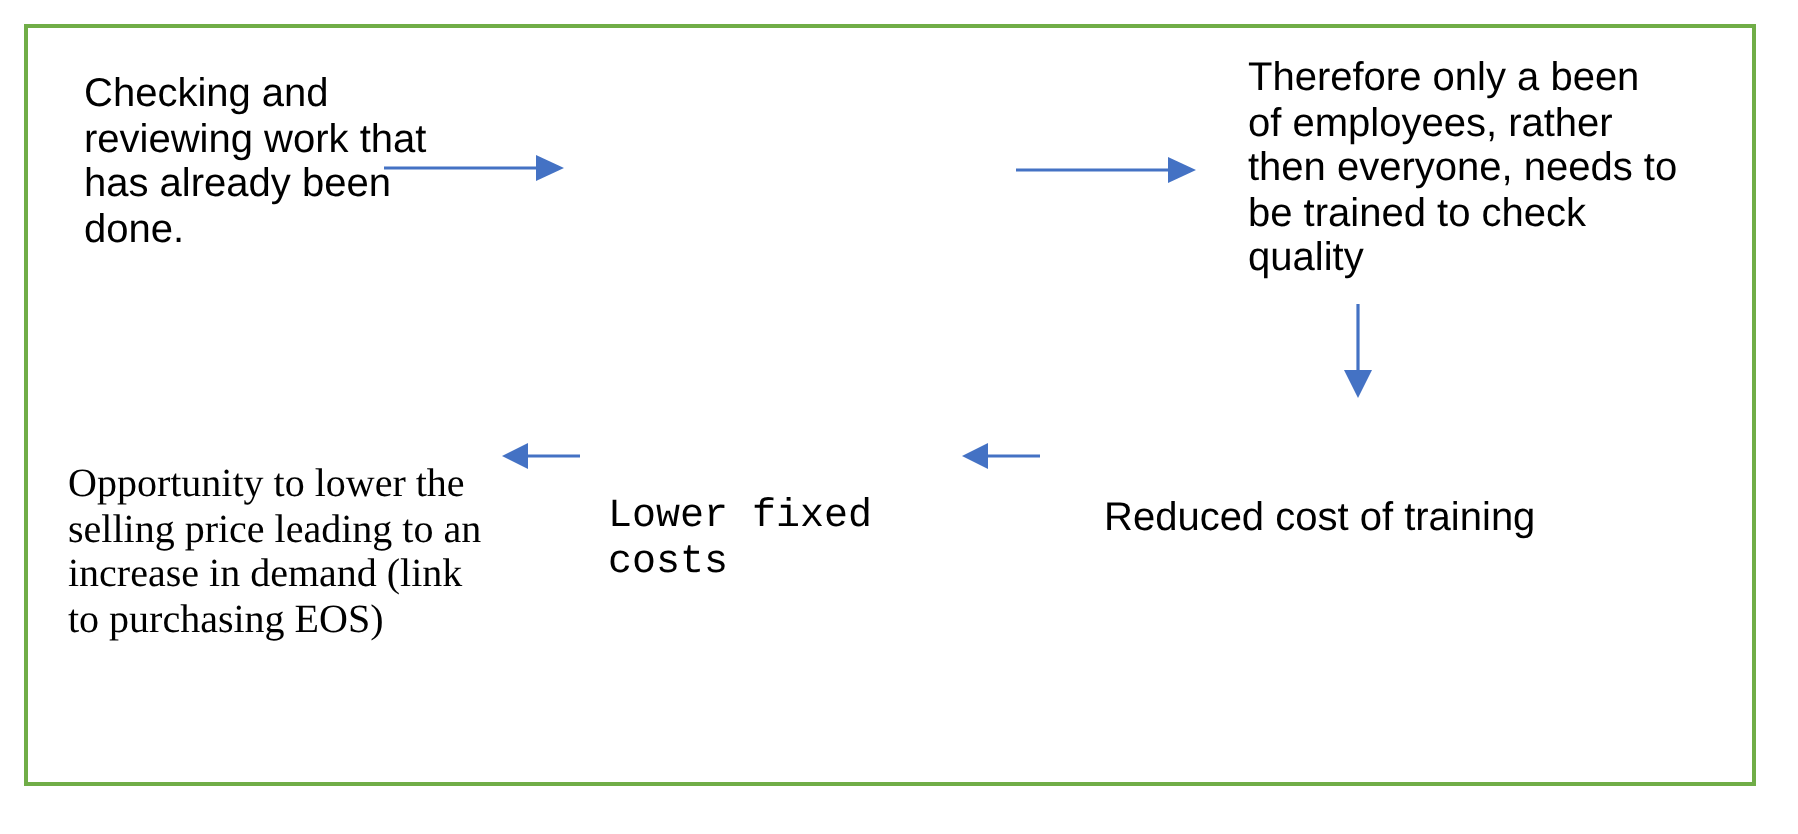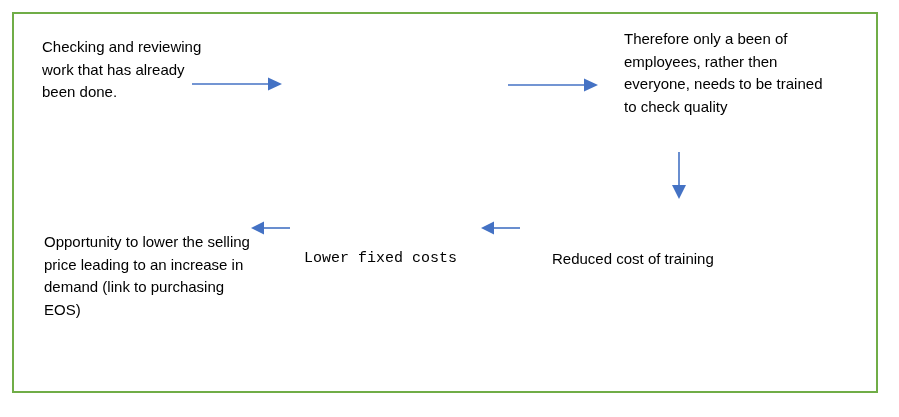--- a/index.html
+++ b/index.html
@@ -26,21 +26,21 @@
     width: 866px;
     height: 381px;
     border: 2px solid #70AD47;
     box-sizing: border-box;
     background: transparent;
   }
   .txt {
     position: absolute;
     color: #000000;
     font-family: "Liberation Sans", sans-serif;
-    font-size: 15px;
+    font-size: 20px;
     line-height: 22.5px;
     white-space: pre-line;
     letter-spacing: 0px;
   }
   
   #node-checking {
     left: 42px;
     top: 36px;
     width: 175px;
   }
@@ -49,23 +49,24 @@
     top: 28px;
     width: 190px;
   }
   #node-therefore {
     left: 624px;
     top: 28px;
     width: 215px;
   }
   
   #node-opportunity {
-    left: 44px;
+    left: 34px;
     top: 231px;
     width: 210px;
+    font-family: Liberation Serif, serif;
   }
   #node-lowerfixed {
     left: 304px;
     top: 248px;
     width: 200px;
     font-family: Liberation Mono, monospace;
   }
   #node-reducedcost {
     left: 552px;
     top: 248px;

